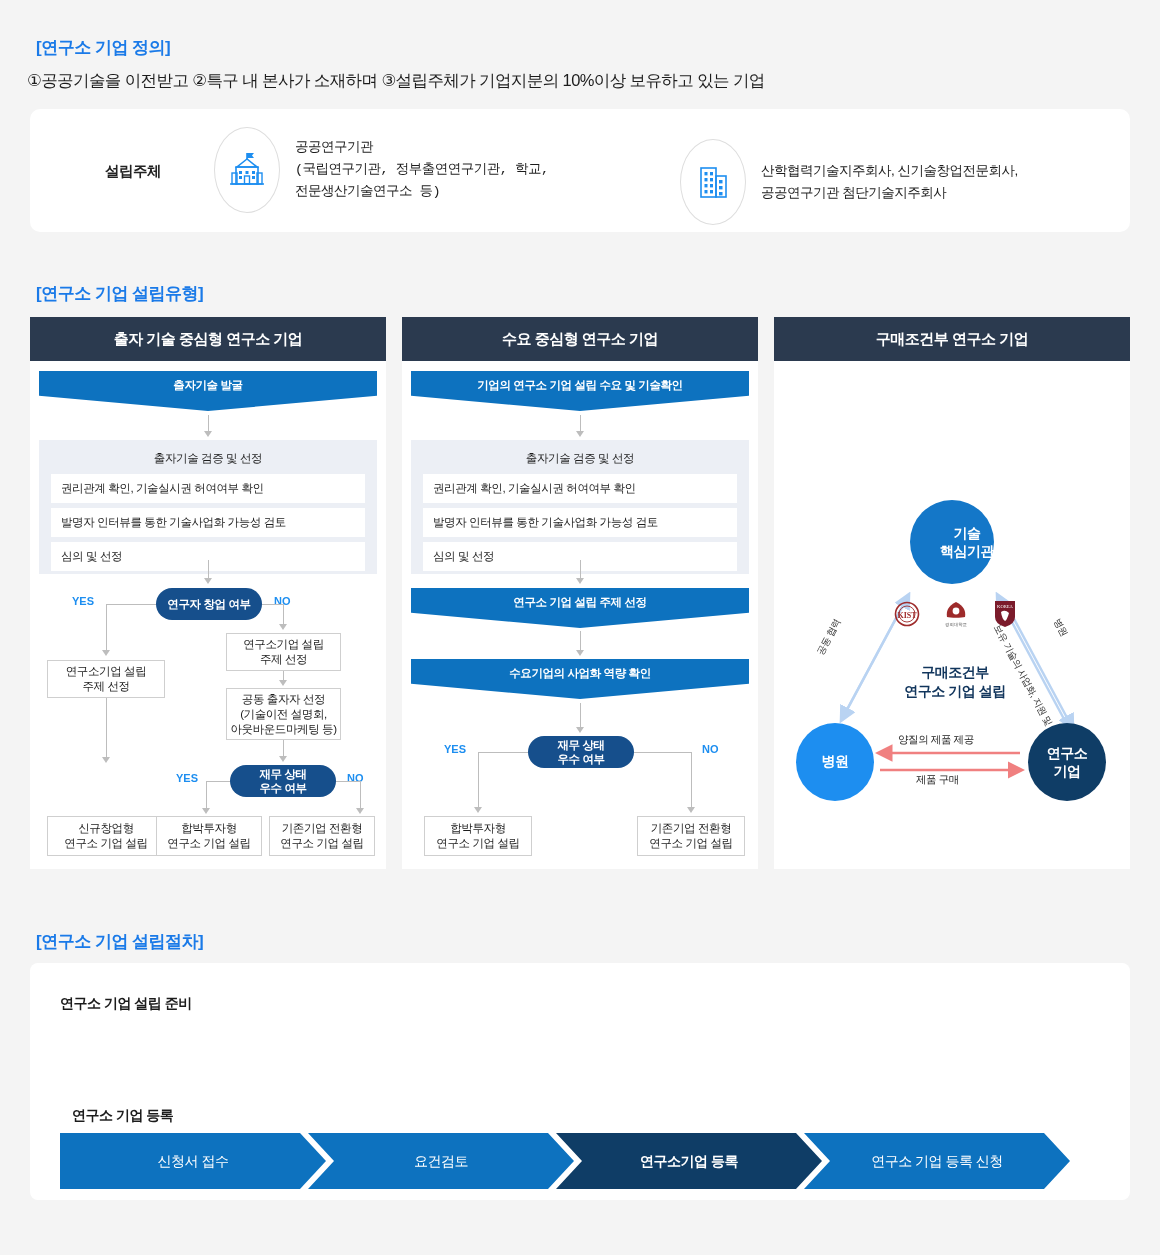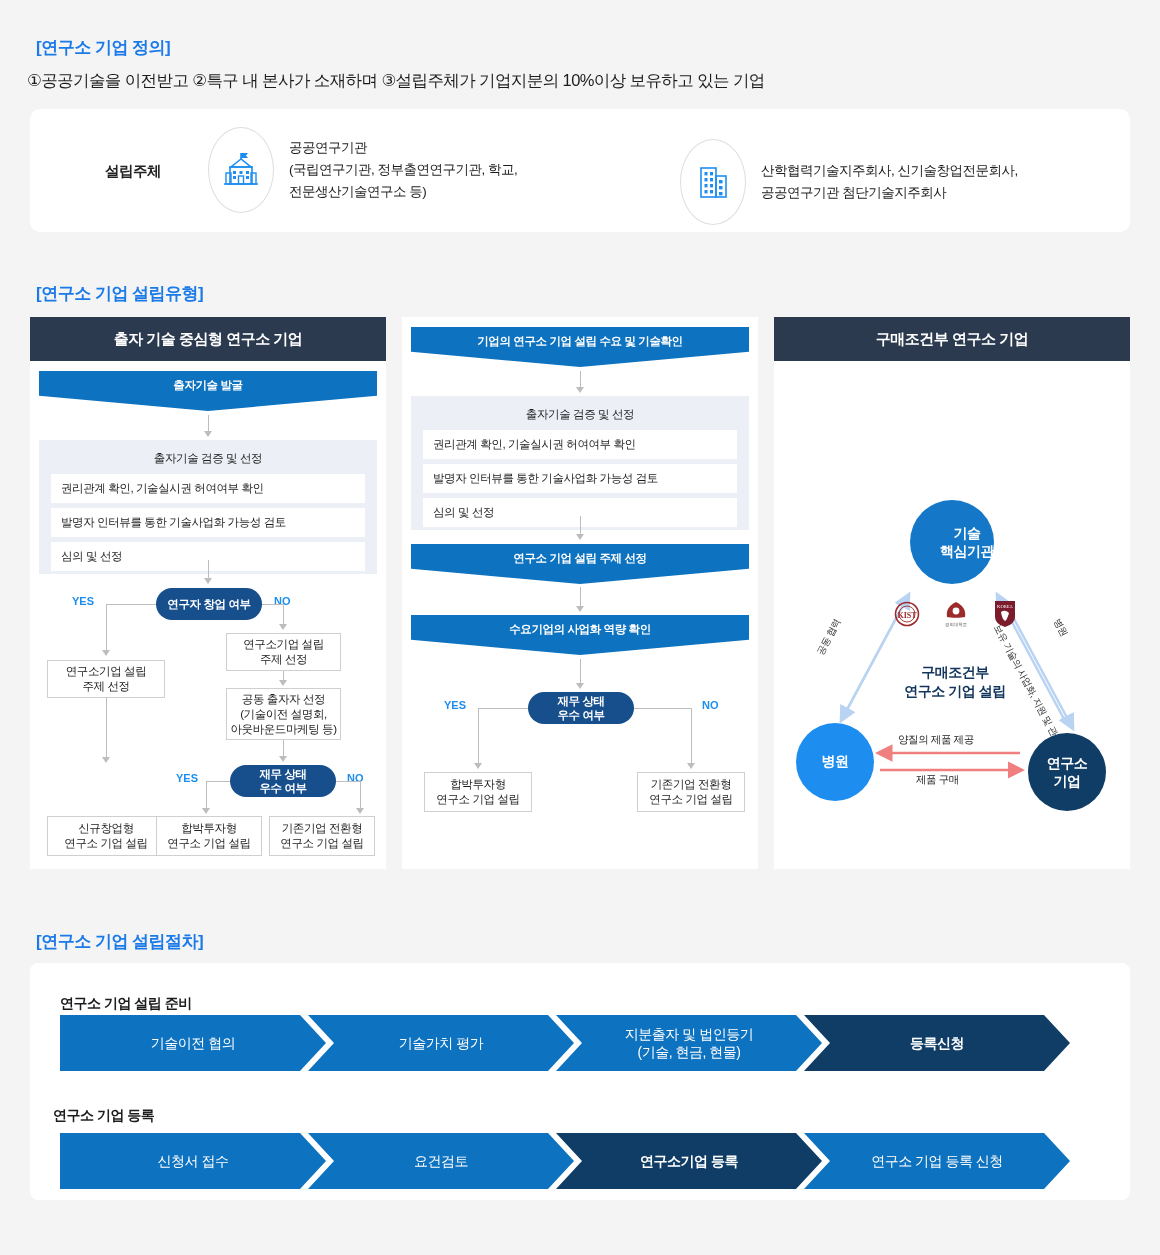--- a/index.html
+++ b/index.html
@@ -24,21 +24,21 @@
   #def-card {
     position: absolute; left: 30px; top: 109px;
     width: 1100px; height: 123px;
     background: #fff; border-radius: 10px;
   }
   #def-card-label {
     position: absolute; left: 75px; top: 53px;
     font-size: 14.5px; font-weight: bold; letter-spacing: -0.5px;
   }
   .def-group { position: absolute; display: flex; align-items: center; }
-  #def-group-1 { left: 178px; top: 18px; }
+  #def-group-1 { left: 184px; top: 18px; font-family: Liberation Mono, monospace; }
   #def-group-2 { left: 650px; top: 30px; }
   .def-icon-wrap {
     width: 66px; height: 86px; border: 1px solid #dedede;
     border-radius: 50%; display: flex; align-items: center;
     justify-content: center; flex: 0 0 auto;
   }
   .def-texts { margin-left: 15px; font-size: 13.5px; line-height: 22px;
                letter-spacing: -0.5px; color: #1c1c1c; }
 
   
@@ -104,21 +104,21 @@
   }
 
   
   .circ {
     position: absolute; border-radius: 50%; color: #fff;
     display: flex; align-items: center; justify-content: center;
     text-align: center; font-weight: bold; letter-spacing: -0.5px;
   }
   #c-core { background: #1477c8; width: 84px; height: 84px; left: 136px; top: 139px; font-size: 14px; line-height: 18px; justify-content: flex-end; }
   #c-hosp { background: #1d8ef0; width: 78px; height: 78px; left: 22px; top: 362px; font-size: 14px; }
-  #c-corp { background: #0f3d66; width: 78px; height: 78px; left: 254px; top: 372px; font-size: 14px; line-height: 18px; }
+  #c-corp { background: #0f3d66; width: 78px; height: 78px; left: 254px; top: 362px; font-size: 14px; line-height: 18px; }
   #tri-center-label {
     position: absolute; left: 86px; top: 302px; width: 190px;
     text-align: center; font-size: 14px; font-weight: bold;
     line-height: 19px; letter-spacing: -0.5px; color: #11355c;
   }
   .rot-lbl {
     position: absolute; font-size: 9.5px; letter-spacing: -0.3px;
     color: #333; white-space: nowrap;
   }
   .logos { position: absolute; left: 118px; top: 236px; display: flex; gap: 19px; }
@@ -294,20 +294,21 @@
 연구소 기업 설립</span>
       </div>
       <div class="bx" style="left:239px; top:455px; width:106px; height:40px;">
         <span style="white-space:pre-line;">기존기업 전환형
 연구소 기업 설립</span>
       </div>
     </div>
   </div>
 
   <div class="col" id="col-2">
+    <div class="col-head">수요 중심형 연구소 기업</div>
     <div class="col-body">
 
       <div class="chev" style="left:9px; top:10px; width:338px;">기업의 연구소 기업 설립 수요 및 기술확인</div>
       <div class="ln v" style="left:178px; top:54px; height:20px;"></div>
       <div class="arw" style="left:174px; top:70px;"></div>
 
       <div class="grp" style="left:9px; top:79px; width:338px;">
         <div class="grp-title">출자기술 검증 및 선정</div>
         <div class="grp-row">권리관계 확인, 기술실시권 허여여부 확인</div>
         <div class="grp-row">발명자 인터뷰를 통한 기술사업화 가능성 검토</div>
@@ -430,29 +431,22 @@
       <div class="exch-lbl" style="left:142px; top:412px;">제품 구매</div>
     </div>
   </div>
 </section>
 
 <section id="sec-proc">
   <div class="sec-head">[연구소 기업 설립절차]</div>
 
   <div id="proc-card">
     <div class="proc-group-title" style="left:30px; top:32px;">연구소 기업 설립 준비</div>
-    <div class="proc-row" style="top:52px;">
-      <div class="step">기술이전 협의</div>
-      <div class="step">기술가치 평가</div>
-      <div class="step" style="white-space:pre-line;">지분출자 및 법인등기
-(기술, 현금, 현물)</div>
-      <div class="step last">등록신청</div>
-    </div>
-
-    <div class="proc-group-title" style="left:23px; top:144px;">연구소 기업 등록</div>
+
+    <div class="proc-group-title" style="left:42px; top:144px;">연구소 기업 등록</div>
     <div class="proc-row" style="top:170px;">
       <div class="step">신청서 접수</div>
       <div class="step">요건검토</div>
       <div class="step last">연구소기업 등록</div>
       <div class="step">연구소 기업 등록 신청</div>
     </div>
   </div>
 </section>
 
 </body></html>

